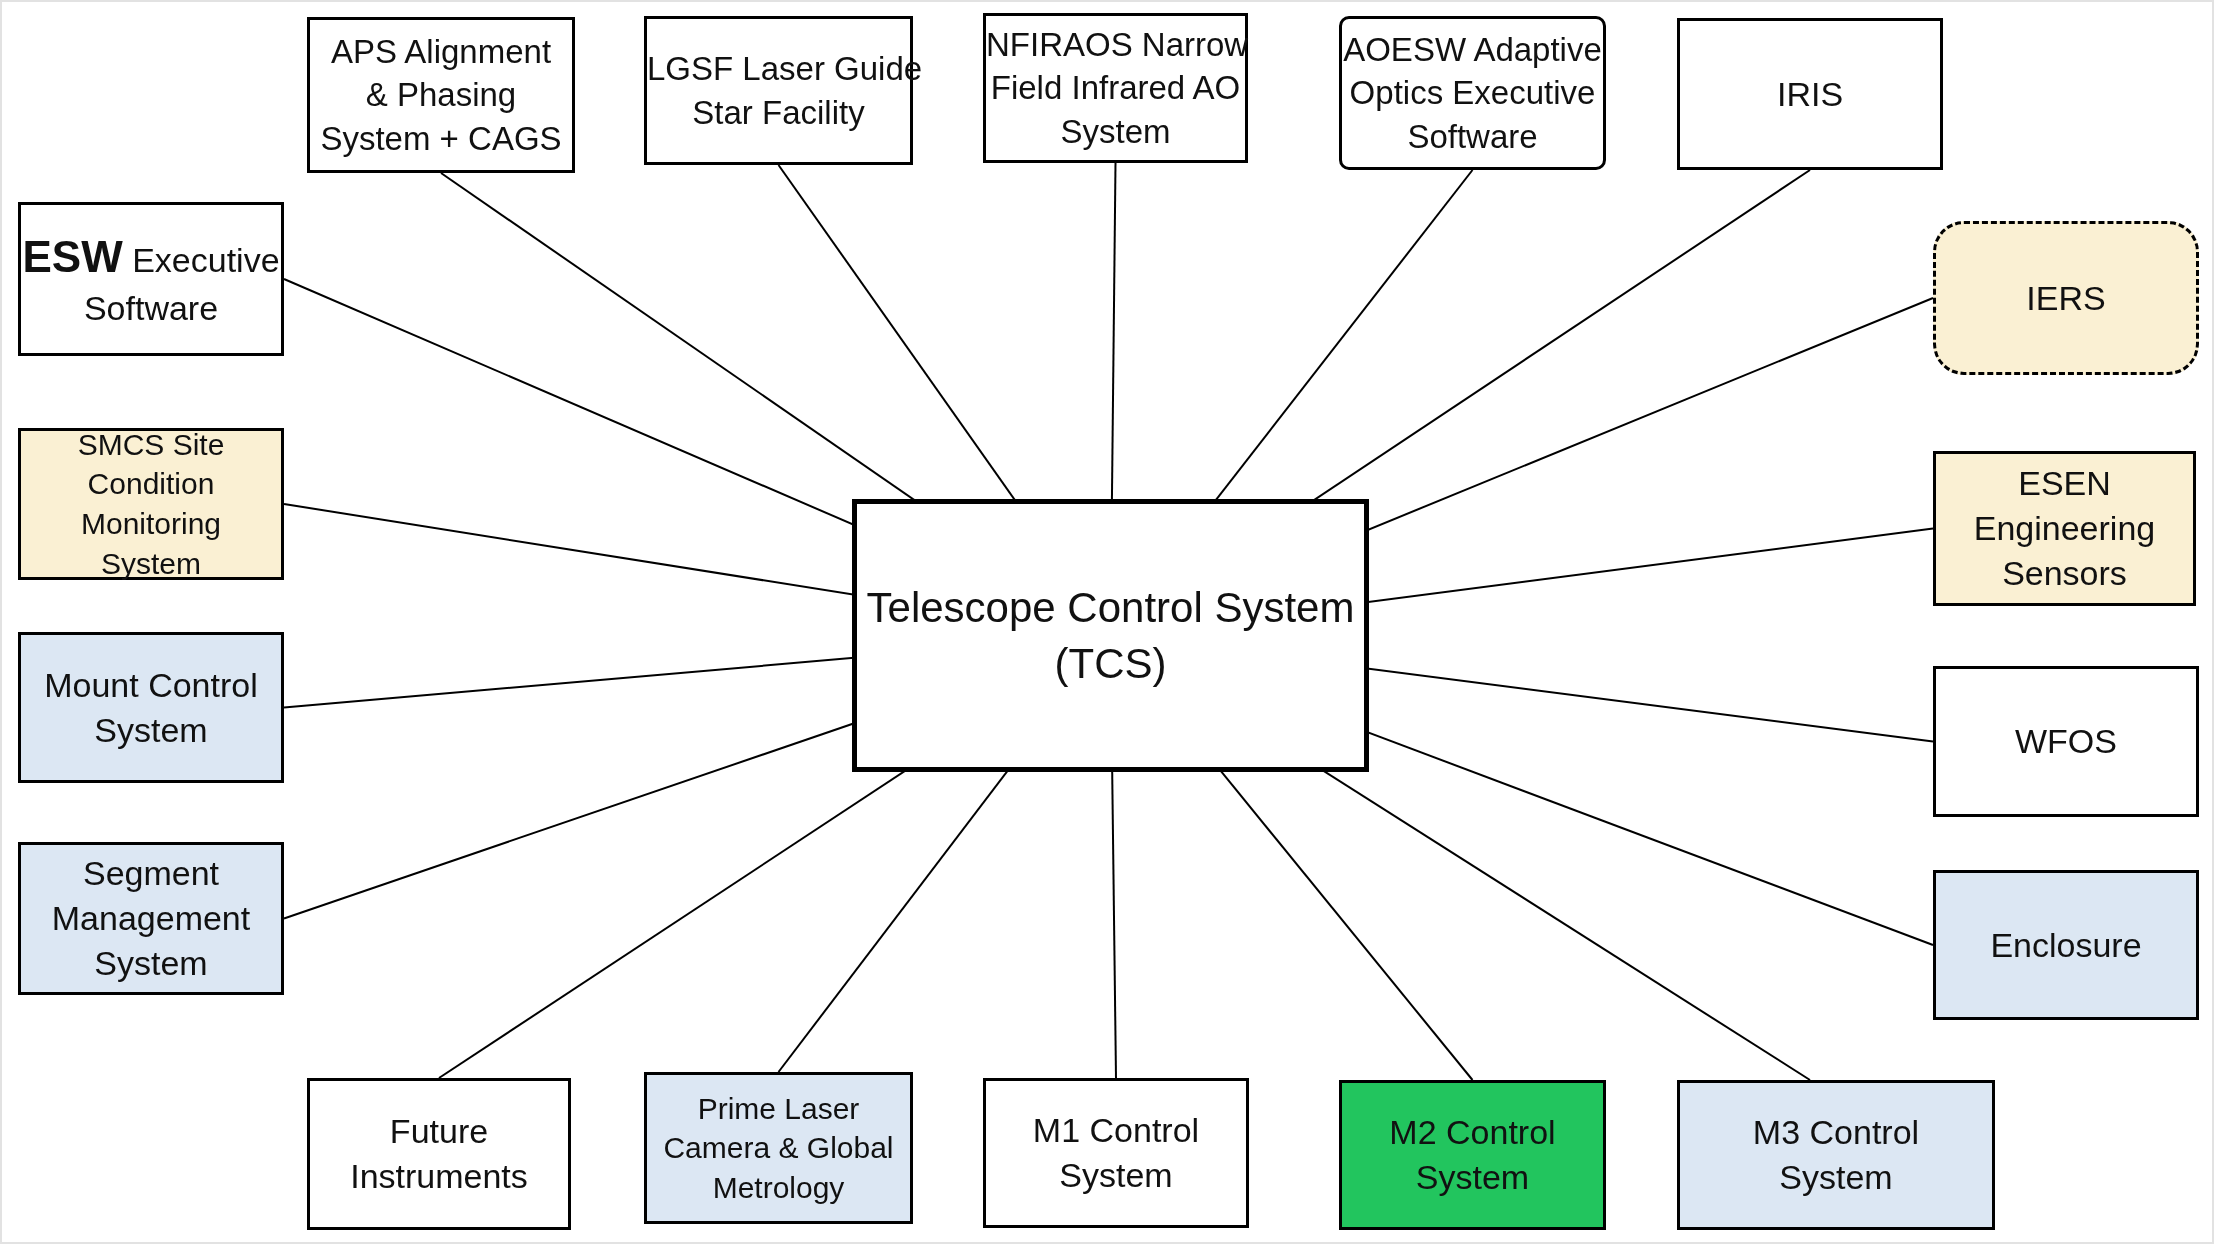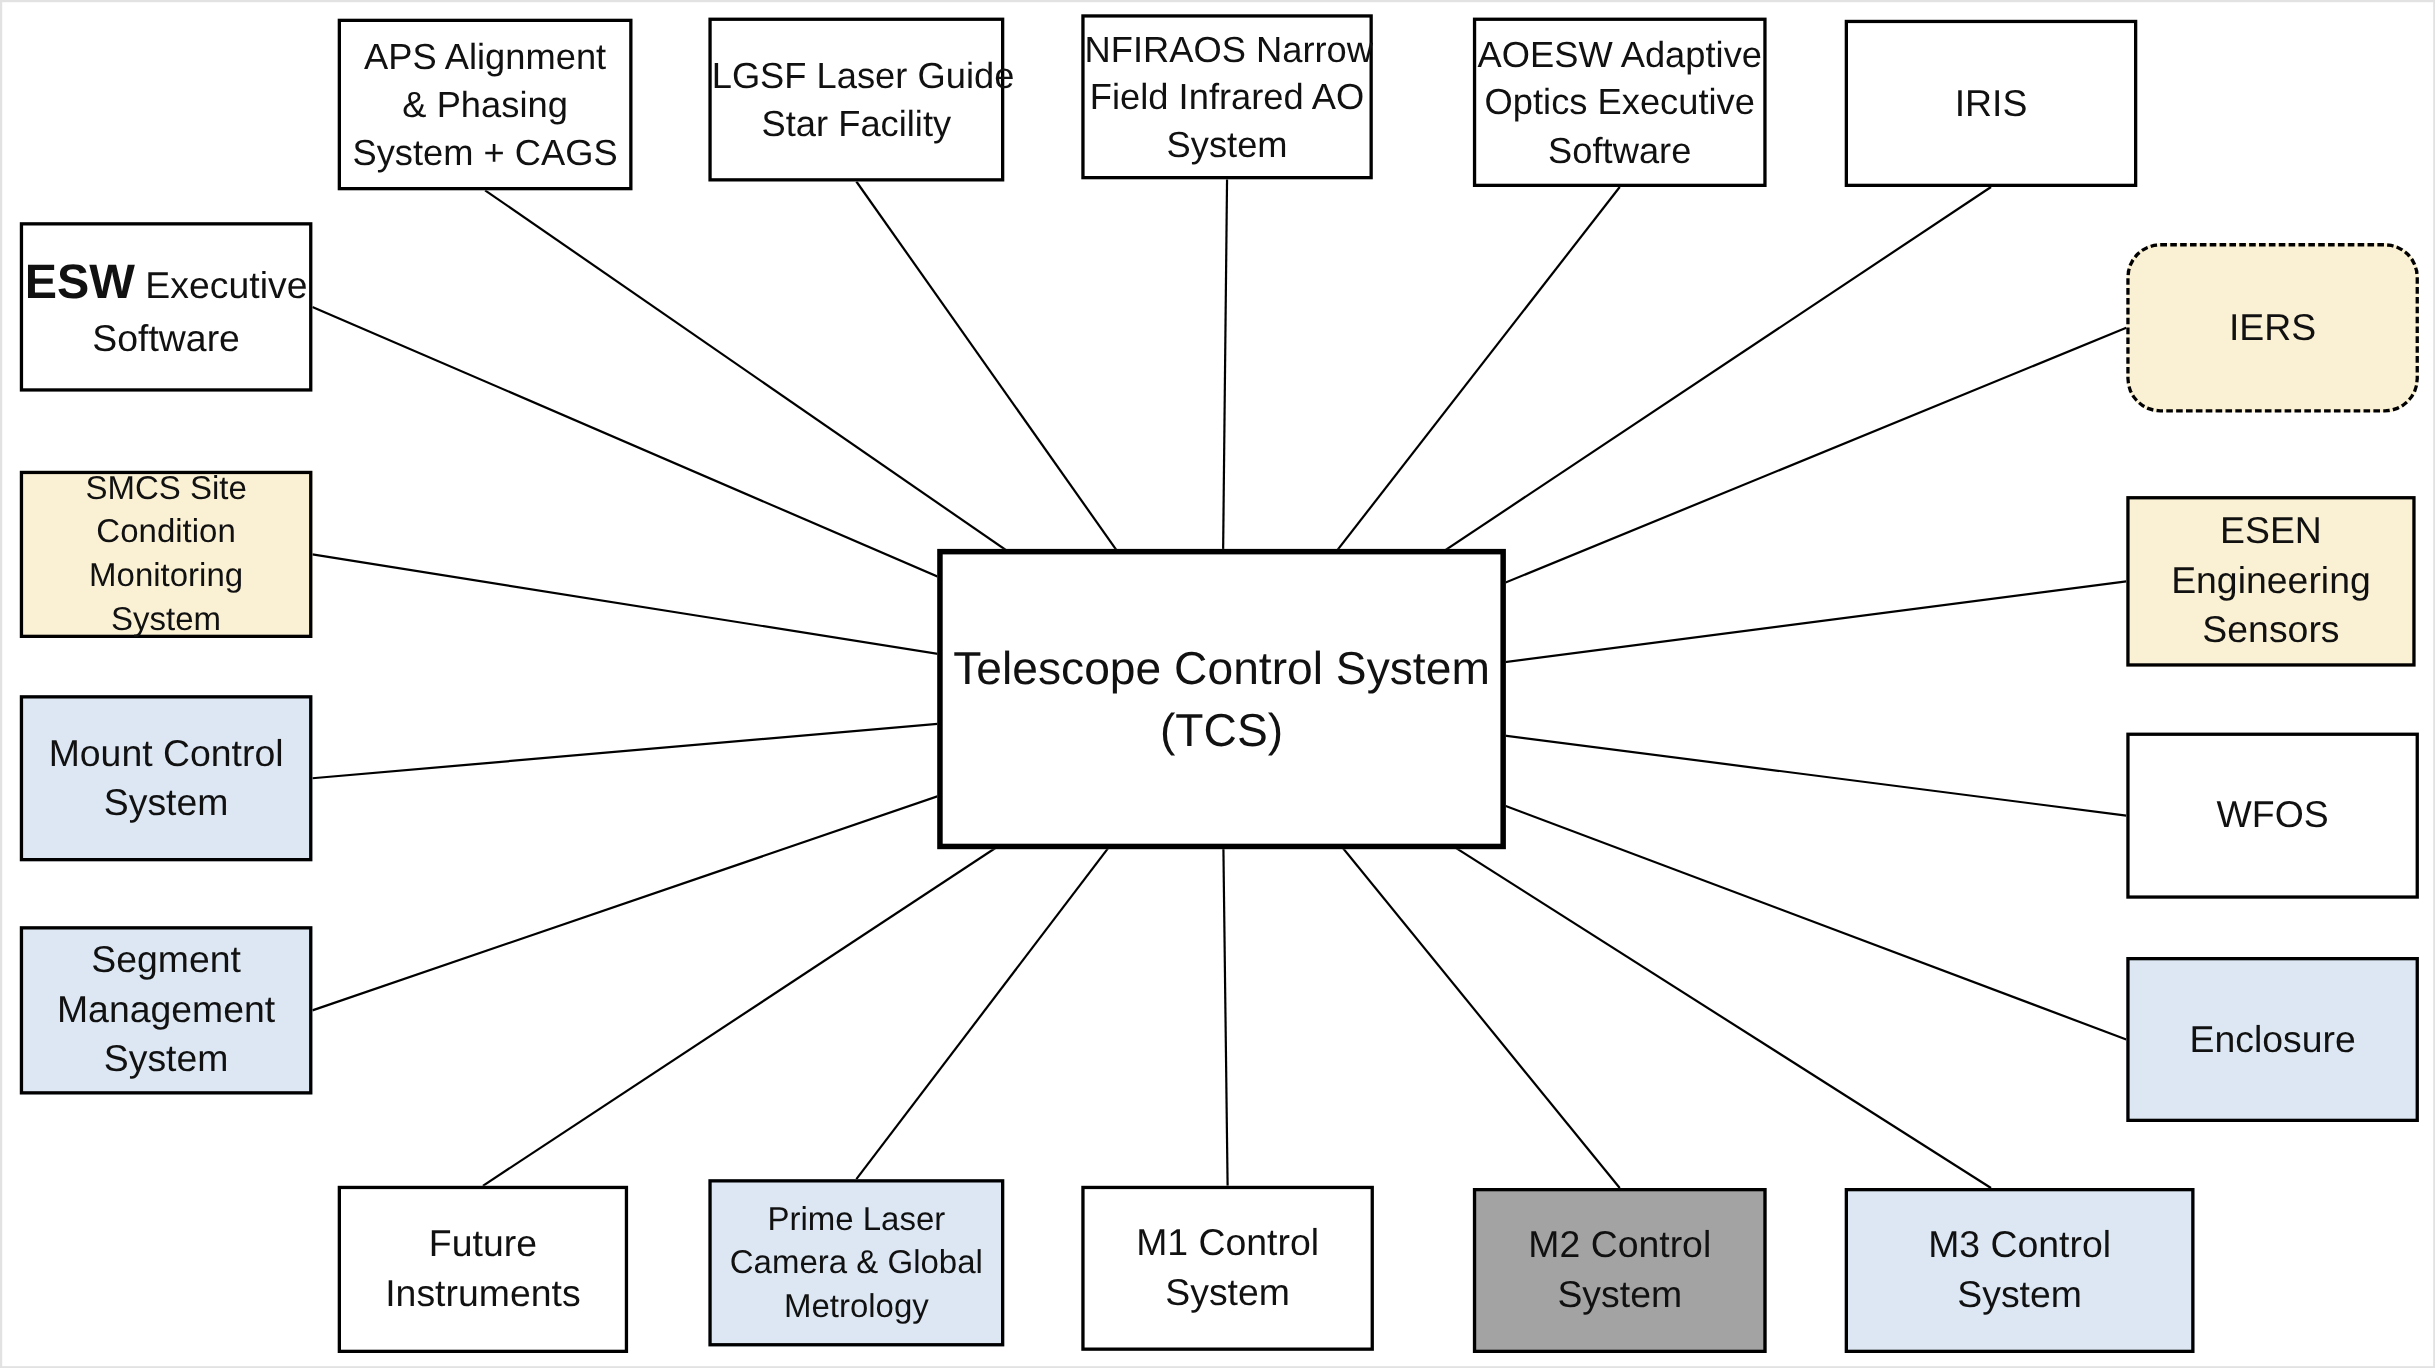--- a/index.html
+++ b/index.html
@@ -91,21 +91,21 @@
           <span class="line">Star Facility</span>
         </div>
       </div>
       <div class="node" style="left: 981px; top: 11px; width: 265px; height: 150px; background: rgb(255, 255, 255); font-size: 33px;">
         <div class="node-label">
           <span class="line">NFIRAOS Narrow</span>
           <span class="line">Field Infrared AO</span>
           <span class="line">System</span>
         </div>
       </div>
-      <div class="node" style="left: 1337px; top: 14px; width: 267px; height: 154px; background: rgb(255, 255, 255); font-size: 33px;">
+      <div class="node" style="left: 1337px; top: 14px; width: 267px; height: 154px; background: rgb(255, 255, 255); font-size: 33px; border-radius: 10px;">
         <div class="node-label">
           <span class="line">AOESW Adaptive</span>
           <span class="line">Optics Executive</span>
           <span class="line">Software</span>
         </div>
       </div>
       <div class="node" style="left: 1675px; top: 16px; width: 266px; height: 152px; background: rgb(255, 255, 255); font-size: 34px;">
         <div class="node-label">
           <span class="line">IRIS</span>
         </div>
@@ -131,21 +131,21 @@
         <div class="node-label">
           <span class="line">Enclosure</span>
         </div>
       </div>
       <div class="node" style="left: 1675px; top: 1078px; width: 318px; height: 150px; background: rgb(220, 231, 243); font-size: 34px;">
         <div class="node-label">
           <span class="line">M3 Control</span>
           <span class="line">System</span>
         </div>
       </div>
-      <div class="node" style="left: 1337px; top: 1078px; width: 267px; height: 150px; background: #a3a3a3; font-size: 34px;">
+      <div class="node" style="left: 1337px; top: 1078px; width: 267px; height: 150px; background: #22c55e; font-size: 34px;">
         <div class="node-label">
           <span class="line">M2 Control</span>
           <span class="line">System</span>
         </div>
       </div>
       <div class="node" style="left: 981px; top: 1076px; width: 266px; height: 150px; background: rgb(255, 255, 255); font-size: 34px;">
         <div class="node-label">
           <span class="line">M1 Control</span>
           <span class="line">System</span>
         </div>

